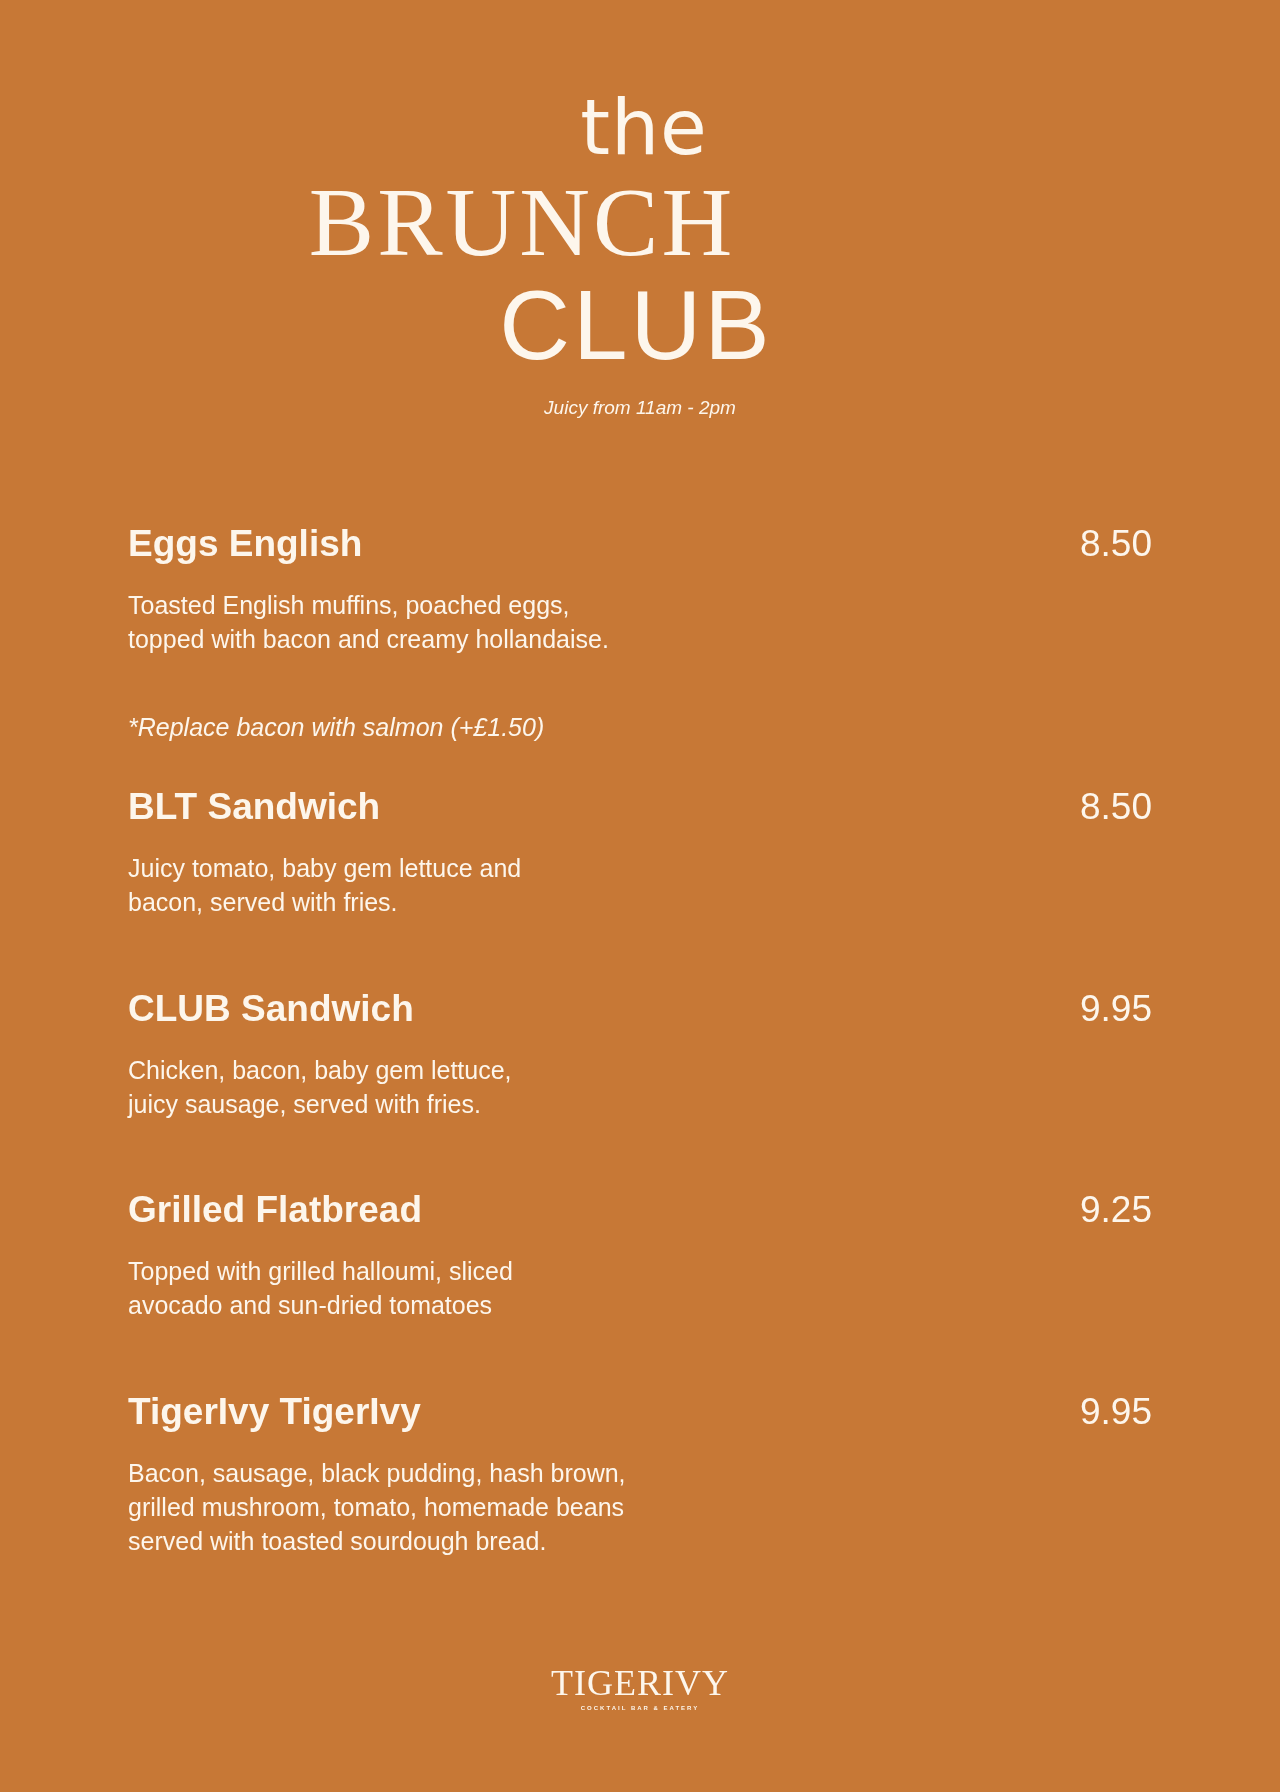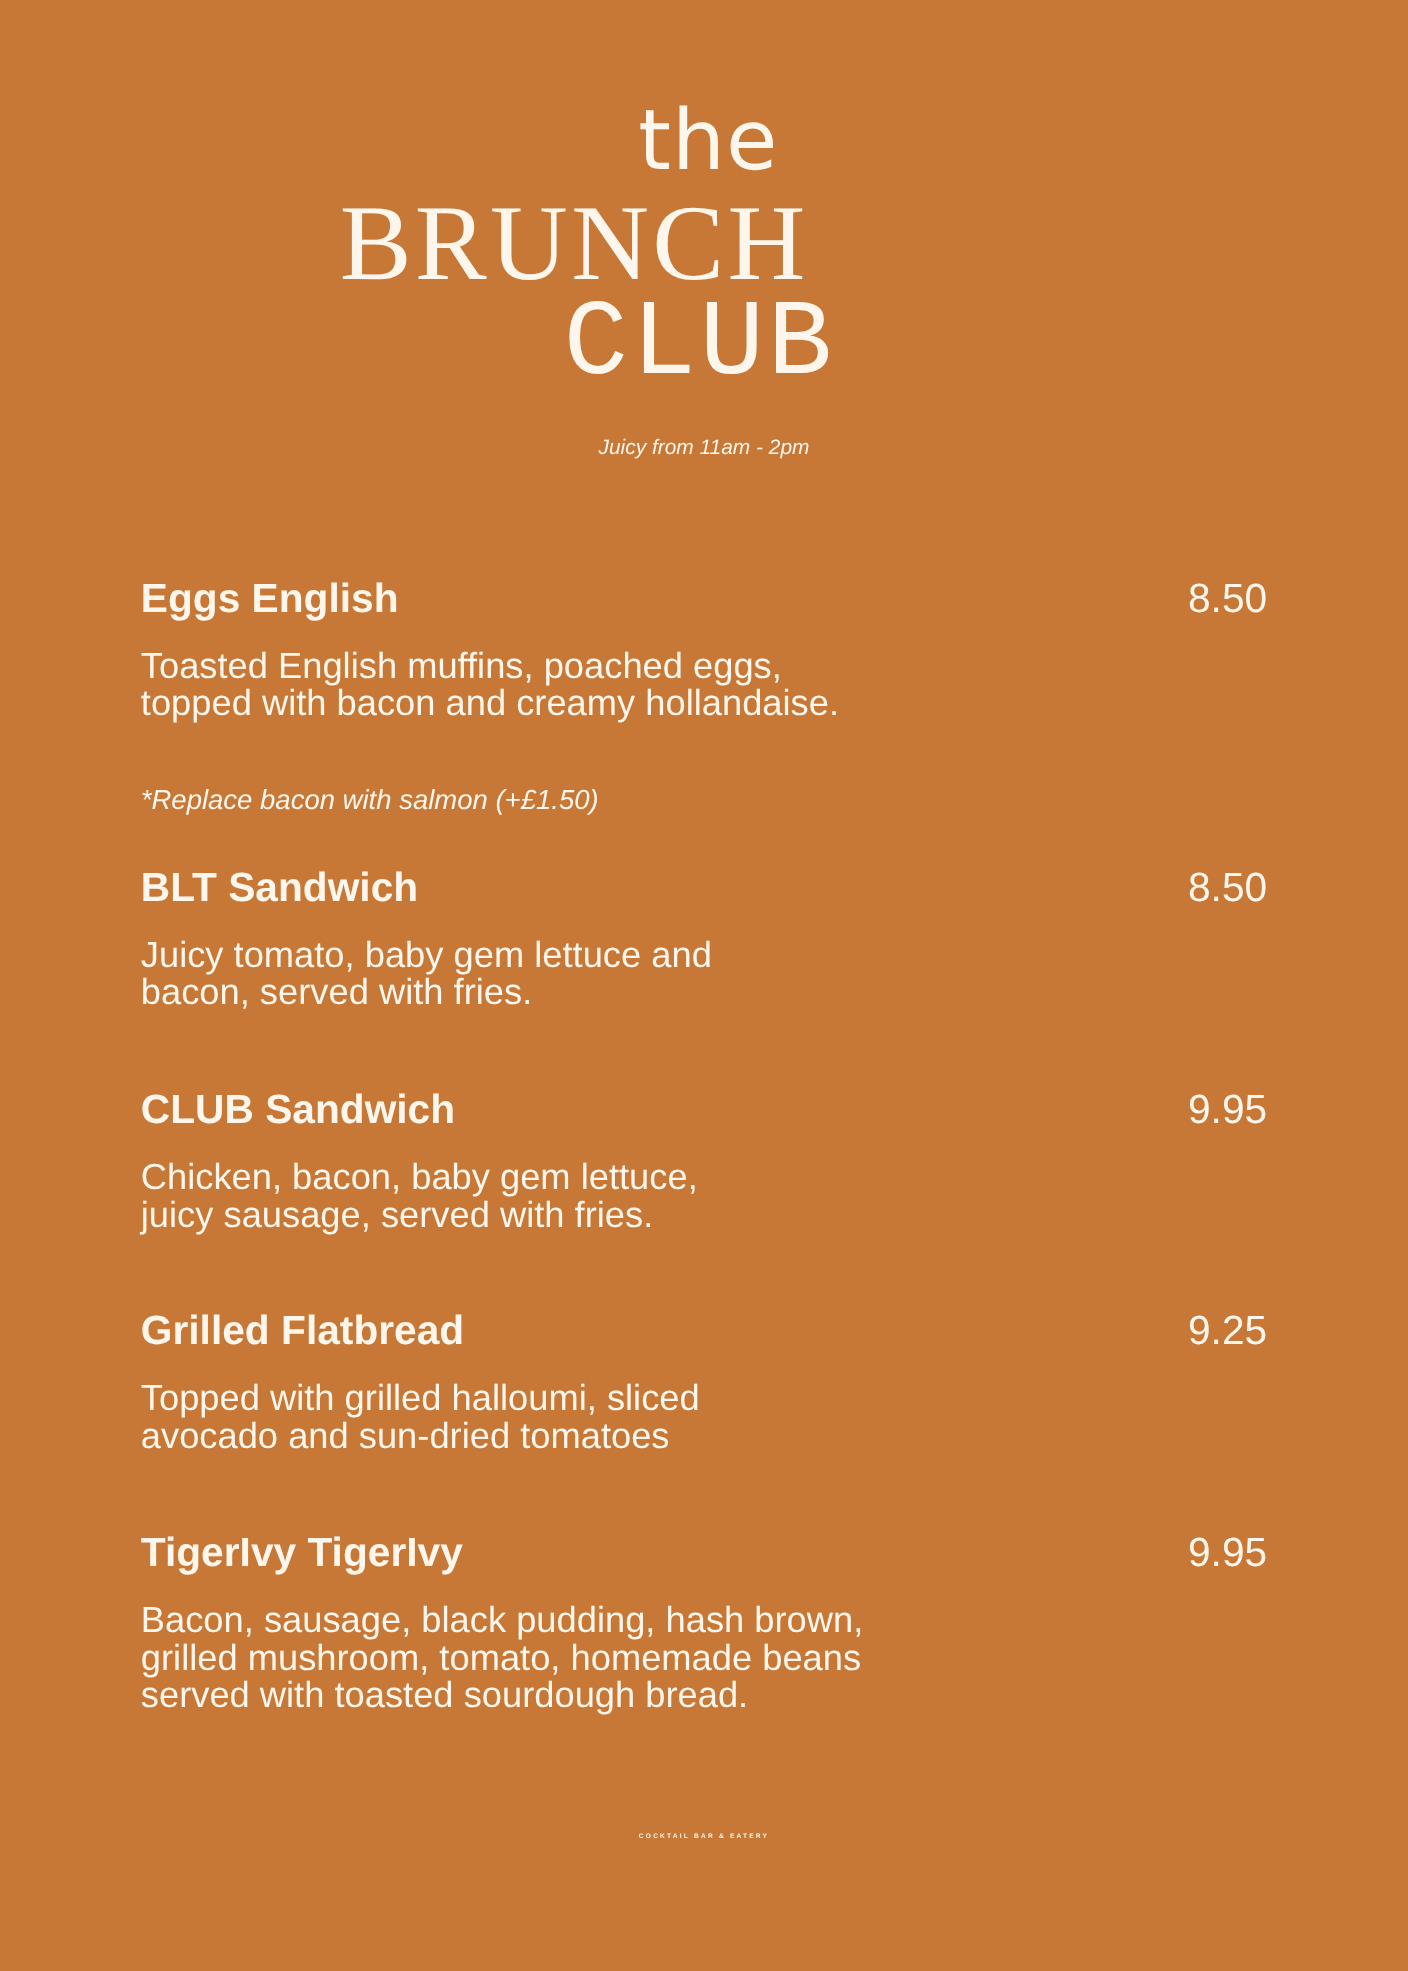--- a/index.html
+++ b/index.html
@@ -17,32 +17,32 @@
     font-family: "DejaVu Sans", sans-serif;
     font-size: 76px; line-height: 80px; font-weight: 400;
     letter-spacing: 1px;
   }
   .title-brunch {
     position: absolute; top: 172px; left: 0; width: 1044px;
     font-family: "Liberation Serif", serif;
     font-size: 98px; line-height: 100px; letter-spacing: 3px;
   }
   .title-club {
-    position: absolute; top: 264px; left: 0; width: 1272px;
-    font-family: Liberation Mono, monospace;
+    position: absolute; top: 275px; left: 0; width: 1272px;
+    font-family: Liberation Sans, sans-serif;
     font-size: 98px; line-height: 100px; letter-spacing: 3px;
   }
   .subtitle {
     position: absolute; top: 396px; left: 0; width: 1280px;
     font-style: italic; font-size: 19px; line-height: 24px;
   }
   .item { position: absolute; left: 128px; width: 1024px; }
   .item-name { font-weight: 700; font-size: 37px; line-height: 44px; position: absolute; left: 0; top: 0; white-space: nowrap; }
   .item-price { font-size: 37px; line-height: 44px; position: absolute; right: 0; top: 0; }
-  .item-desc { position: absolute; left: 0; top: 66px; font-size: 33px; line-height: 34px; white-space: pre-line; width: 700px; }
+  .item-desc { position: absolute; left: 0; top: 66px; font-size: 25px; line-height: 34px; white-space: pre-line; width: 700px; }
   .item-note { position: absolute; left: 0; font-size: 25px; line-height: 34px; font-style: italic; white-space: nowrap; }
   .logo { position: absolute; top: 1664px; left: 0; width: 1280px; text-align: center; }
   .logo-name { font-family: "Liberation Serif", serif; font-size: 36px; line-height: 38px; letter-spacing: 1px; }
   .logo-tag { font-size: 6px; font-weight: 700; letter-spacing: 2px; line-height: 8px; margin-top: 2px; }
 </style>
 </head>
 <body>
 
 <div class="header">
   <div class="title-the">the</div>
@@ -82,14 +82,15 @@
 
 <div class="item" style="top:1390px;">
   <div class="item-name">TigerIvy TigerIvy</div>
   <div class="item-price">9.95</div>
   <div class="item-desc">Bacon, sausage, black pudding, hash brown,
 grilled mushroom, tomato, homemade beans
 served with toasted sourdough bread.</div>
 </div>
 
 <div class="logo">
+  <div class="logo-name">TIGERIVY</div>
   <div class="logo-tag">COCKTAIL BAR &amp; EATERY</div>
 </div>
 
 </body></html>

